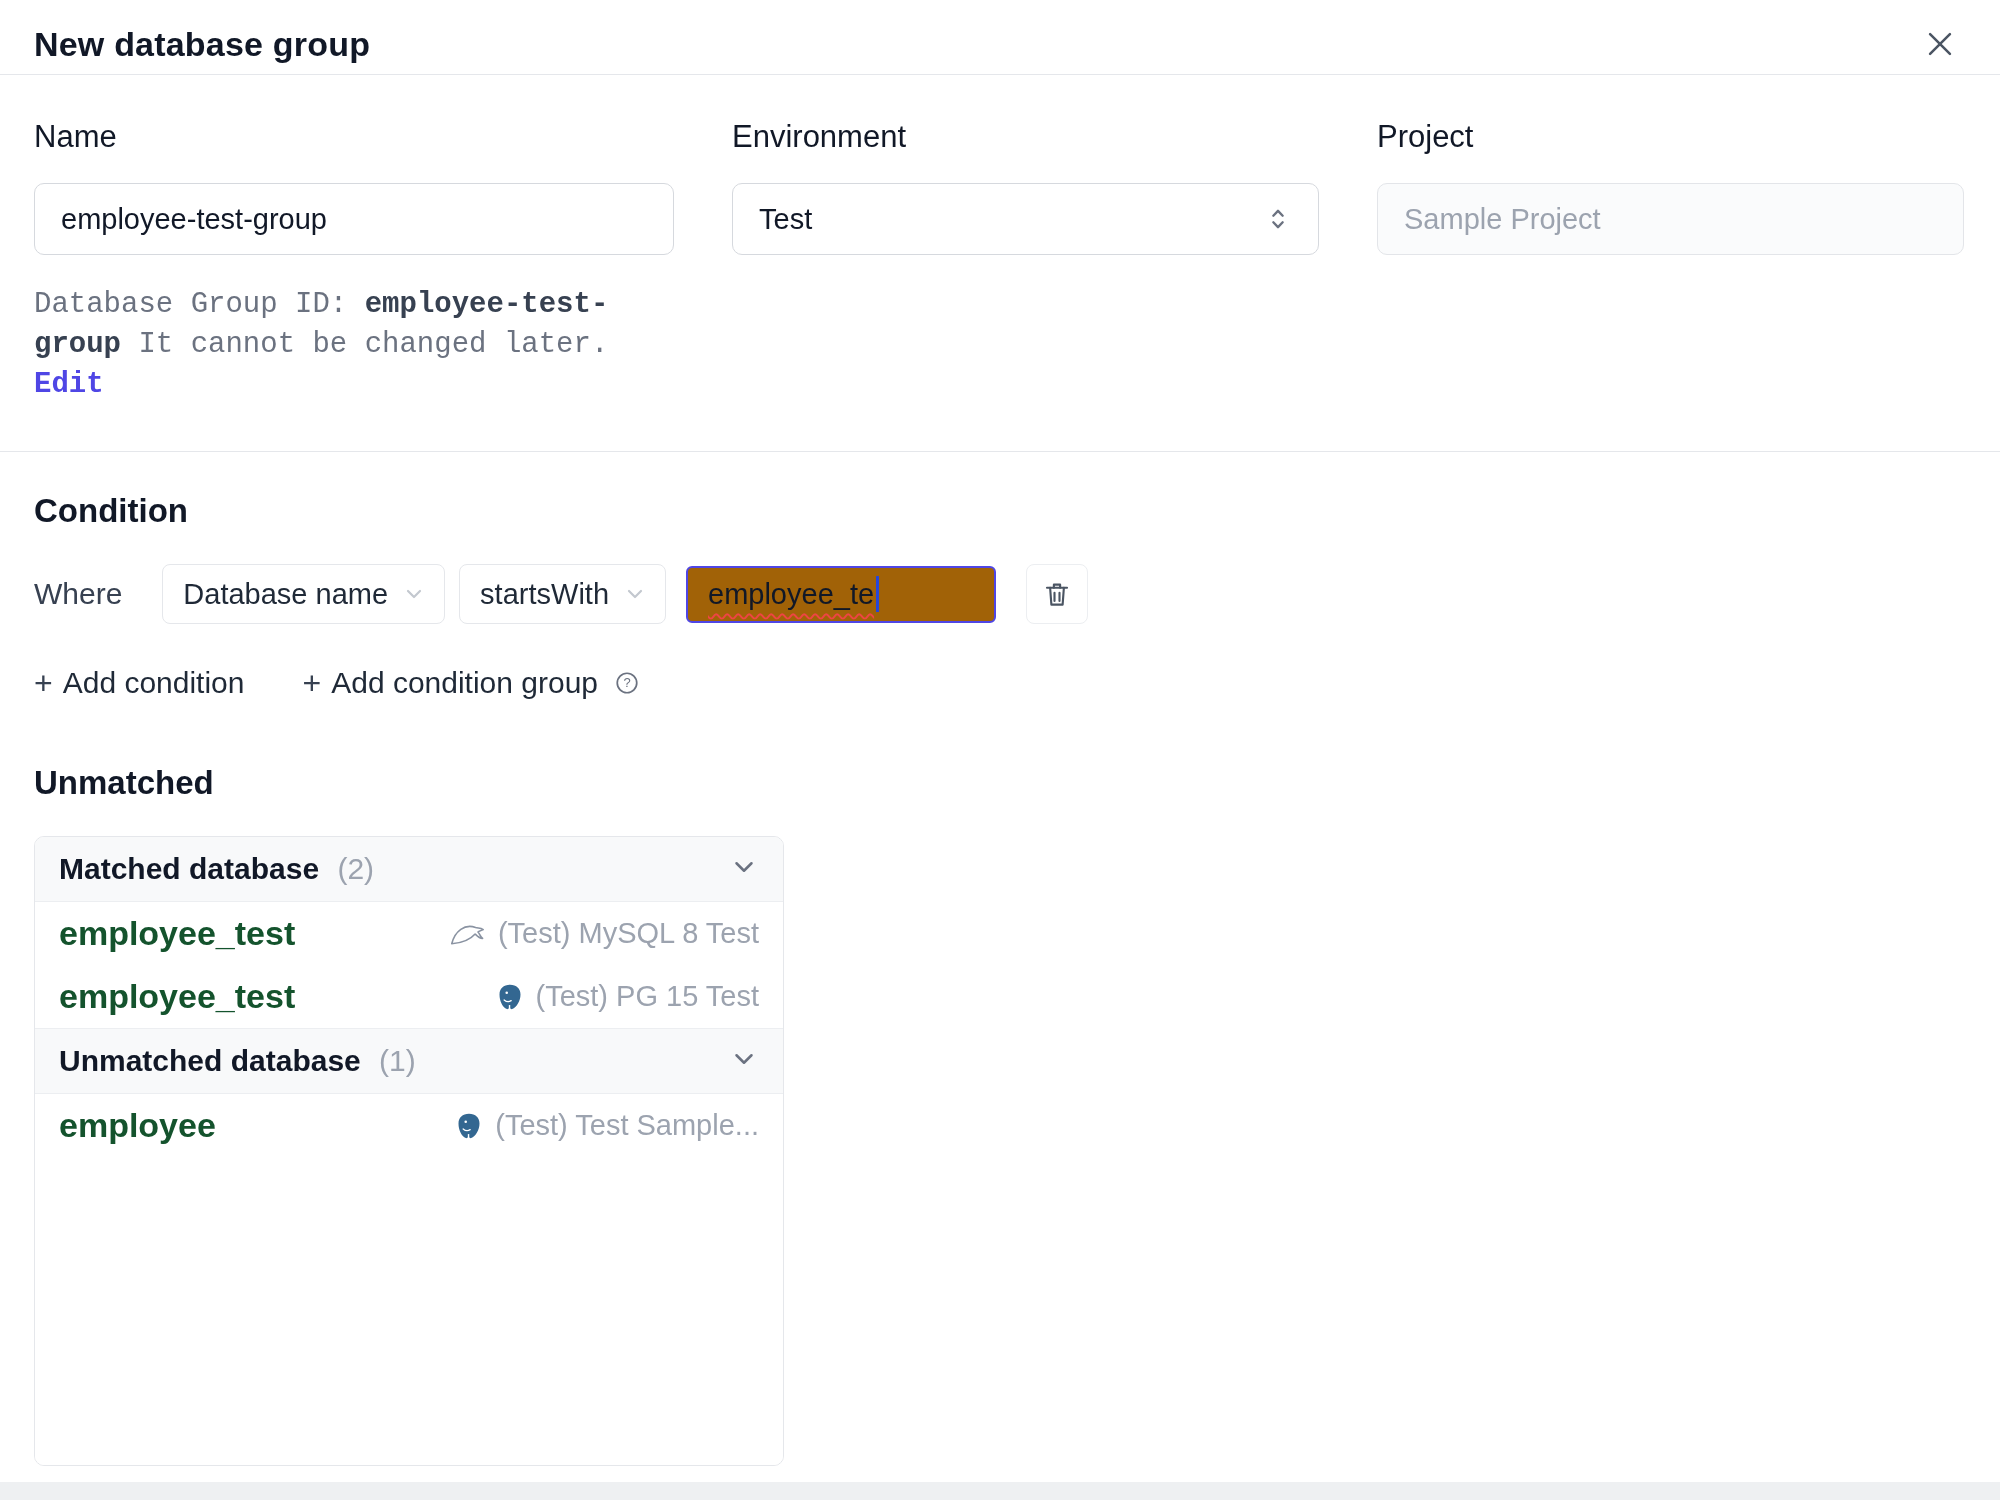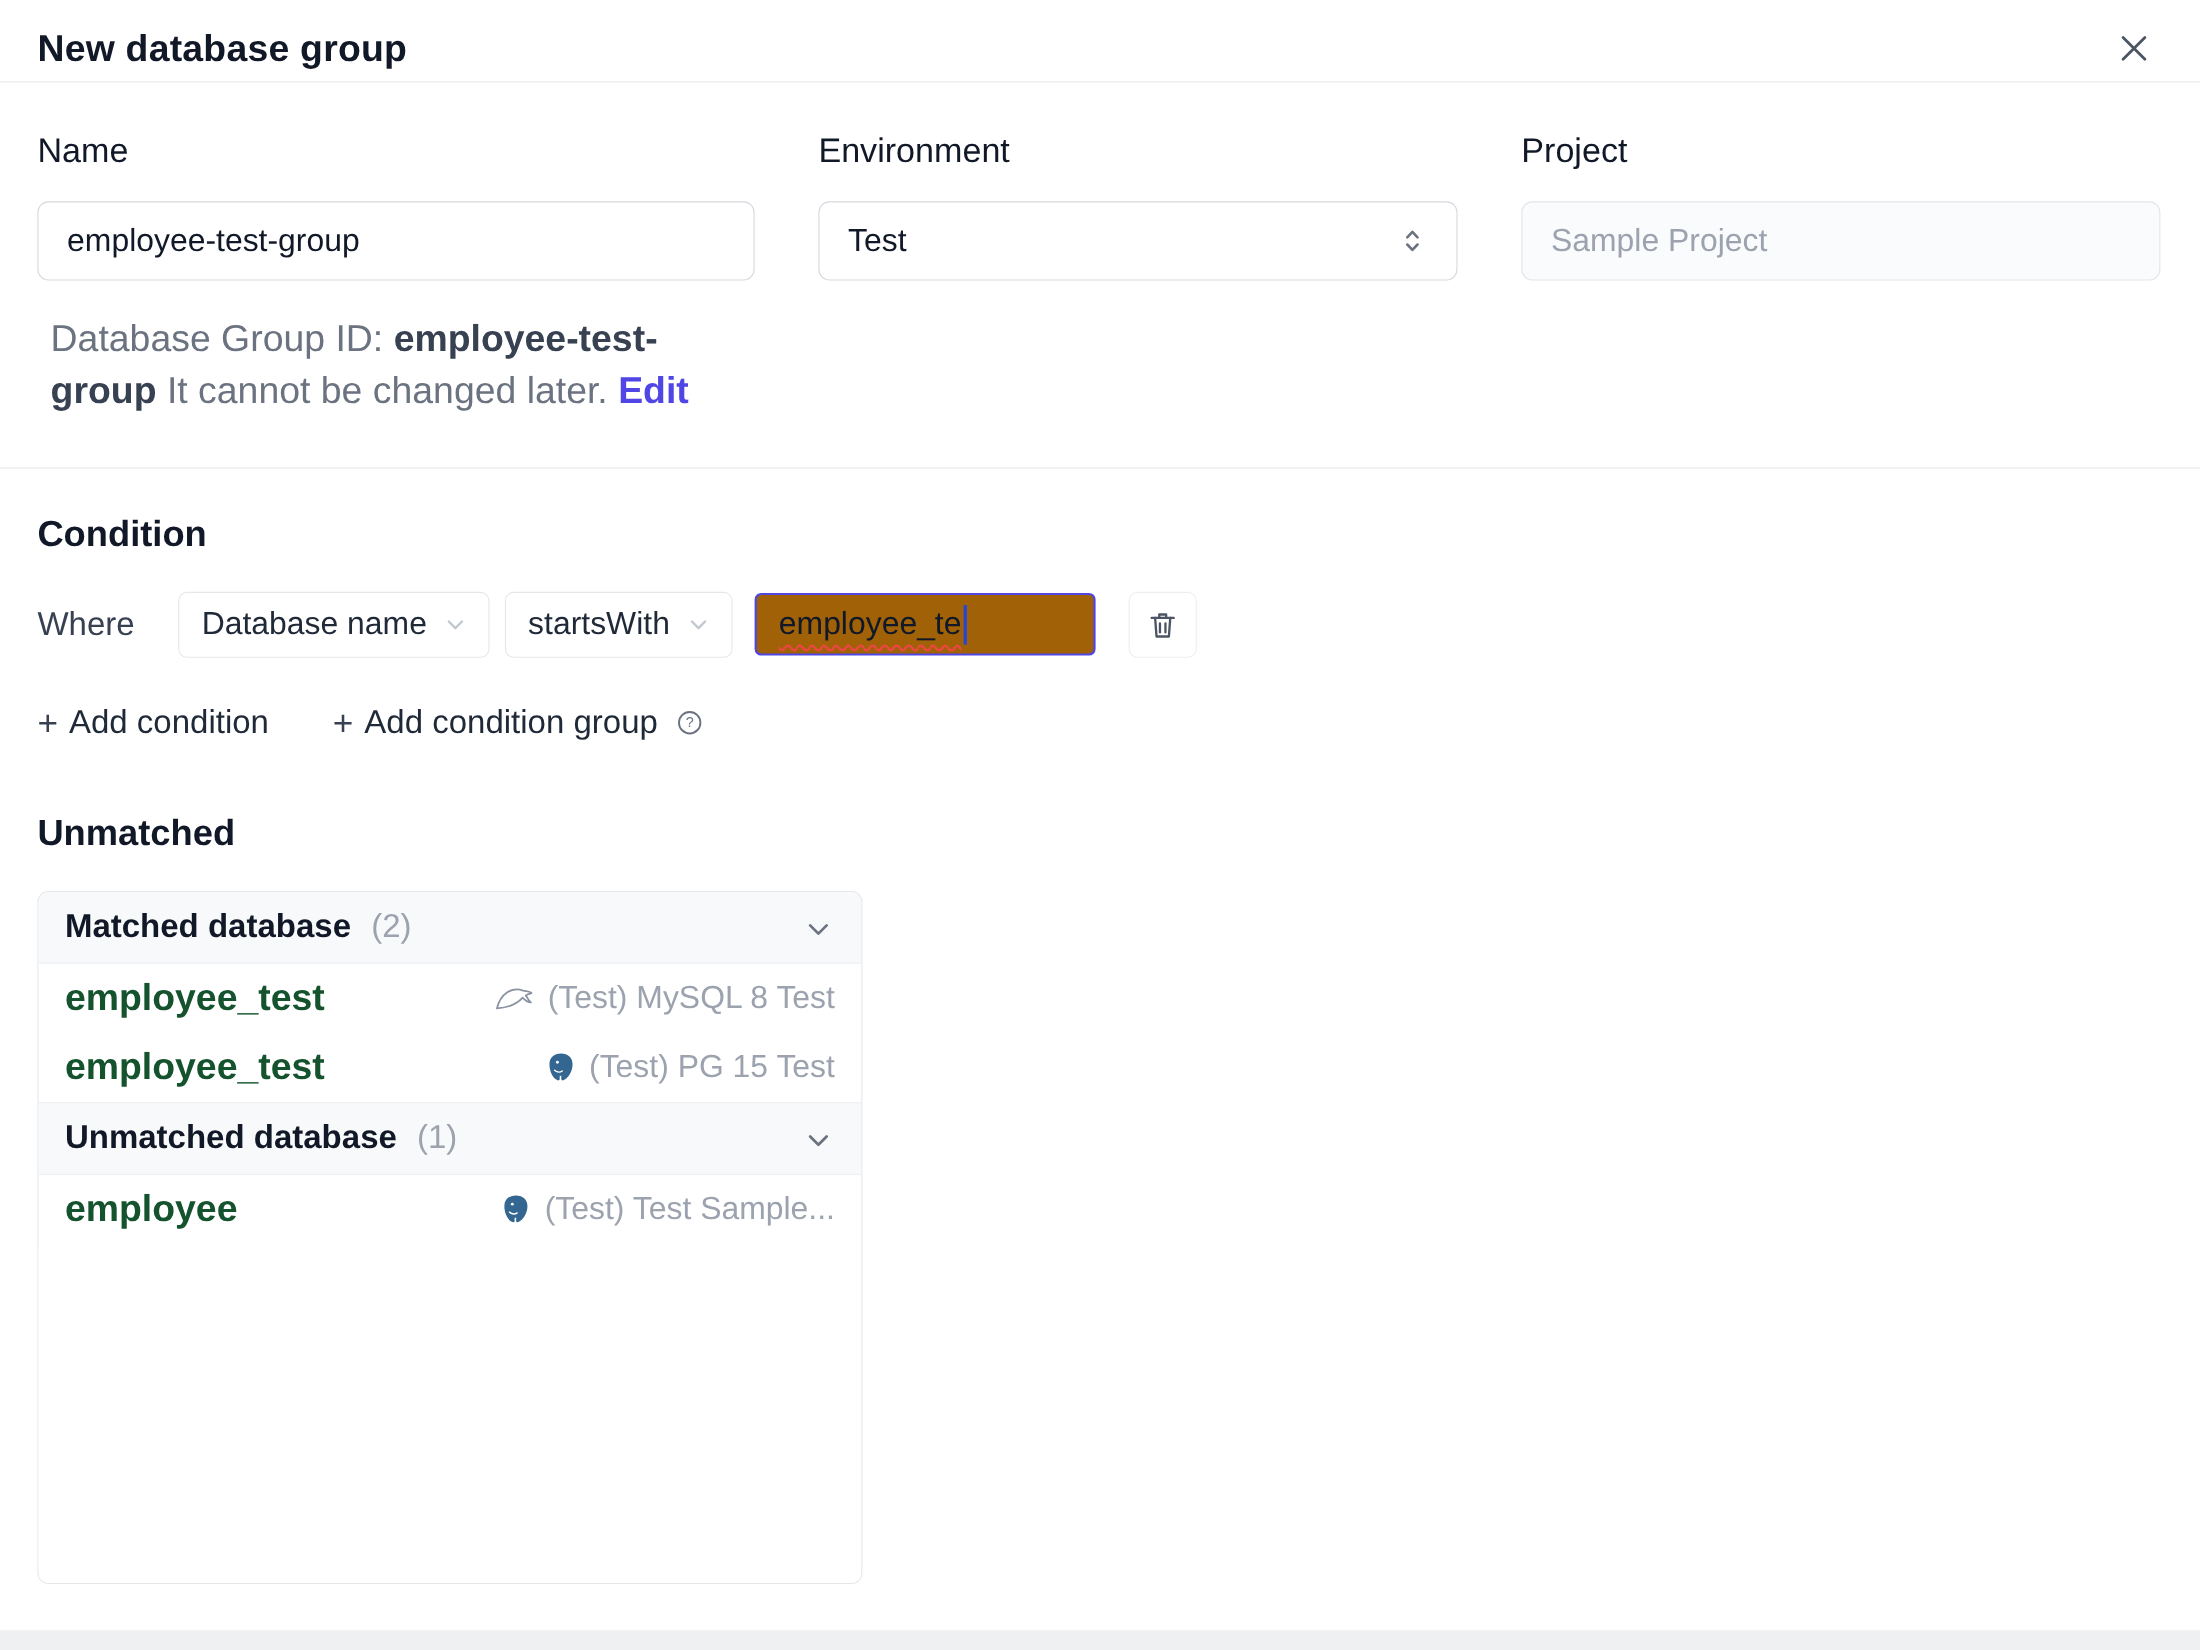--- a/index.html
+++ b/index.html
@@ -35,23 +35,23 @@
     border:1px solid #d6d9de; border-radius:10px;
     display:flex; align-items:center;
     padding:0 26px;
     font-size:29px; color:#111827;
     background:#fff;
   }
   .select-input { justify-content:space-between; }
   .disabled-input { background:#fafbfc; border-color:#e3e5e9; color:#9ca3af; }
 
   .group-id-note {
-    margin:30px 0 0 12px;
+    margin:30px 0 0 0;
     width:640px;
-    font-size:34px; color:#6b7280; line-height:1.38;
+    font-size:29px; color:#6b7280; line-height:1.38;font-family:Liberation Mono, monospace;
   }
   .group-id-note b { color:#374151; font-weight:700; }
   .edit-link { color:#4f46e5; font-weight:600; cursor:pointer; }
 
   .section-divider { border:none; border-top:1px solid #e5e7eb; margin-top:46px; }
 
   
   .main-area { display:flex; padding:40px 36px 0 34px; gap:64px; align-items:flex-start;flex-direction:column; }
   .left-col { flex:1; }
   .right-col { width:750px; flex:0 0 750px; }
@@ -94,21 +94,21 @@
   .help-icon { margin-left:6px; display:flex; align-items:center; }
 
   
   .db-panel {
     border:1px solid #e5e7eb; border-radius:10px;
     height:630px; overflow:hidden;
     display:flex; flex-direction:column; background:#fff;
   }
   .db-section-header {
     background:#f8f9fa;
-    display:flex; align-items:flex-end; justify-content:space-between;
+    display:flex; align-items:flex-start; justify-content:space-between;
     padding:15px 24px;
     border-bottom:1px solid #eceef1;
     cursor:pointer;
   }
   .db-section-header + .db-section-header,
   .db-rows + .db-section-header { border-top:1px solid #eceef1; }
   .db-section-title { font-size:30px; font-weight:600; color:#111827; }
   .db-count { color:#9ca3af; font-weight:400; margin-left:10px; }
   .db-row {
     display:flex; align-items:center; justify-content:space-between;

